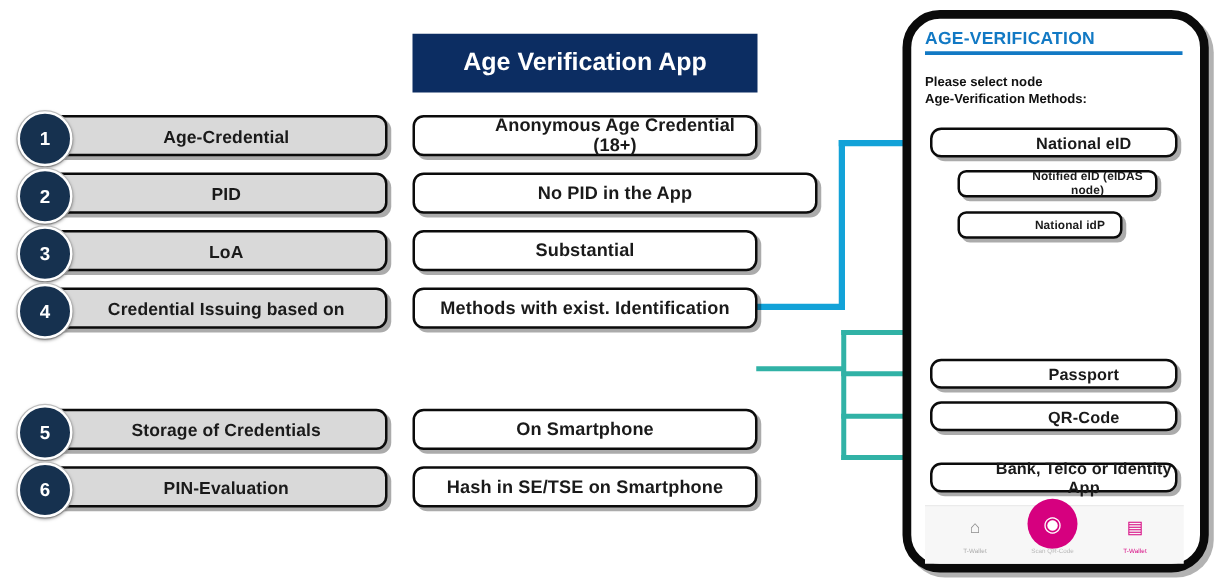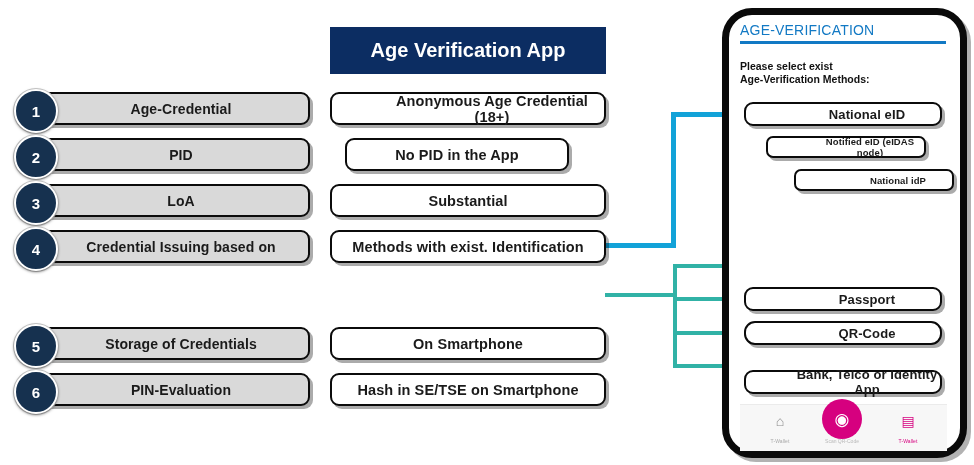--- a/index.html
+++ b/index.html
@@ -27,21 +27,21 @@
   #title-banner{position:absolute;left:330px;top:27px;width:276px;height:47px;
        background:#0c2d62;color:#ffffff;display:flex;align-items:center;
        justify-content:center;font-size:20px;font-weight:bold;}
 
   
   #phone{position:absolute;left:722px;top:8px;width:245px;height:450px;
          box-sizing:border-box;border:7px solid #0a0a0a;border-radius:30px;
          background:#ffffff;box-shadow:4px 4px 0 rgba(0,0,0,.30);}
   #phone-screen{position:absolute;left:14px;top:8px;width:203px;height:426px;
          background:#ffffff;overflow:hidden;}
-  #av-title{position:absolute;left:740px;top:22px;font-size:14px;font-weight:normal;
+  #av-title{position:absolute;left:740px;top:22px;font-size:14px;font-weight:bold;
          color:#1279c4;letter-spacing:0.2px;}
   #av-rule{position:absolute;left:740px;top:41px;width:206px;height:3px;
          background:#1279c4;}
   .av-sub{position:absolute;left:740px;font-size:10.5px;font-weight:bold;color:#111;}
 
   
   .pbox{font-size:13px;padding-left:48px;}
   .psub{font-size:9.5px;border-radius:7px;border-width:2px;}
 
   
@@ -125,21 +125,21 @@
     <span>PIN-Evaluation</span>
   </div>
 
   <div id="title-banner">
     <span>Age Verification App</span>
   </div>
 
   <div class="rbox" style="left:330px;top:92px;width:276px;height:33px;padding-left:48px;">
     <span>Anonymous Age Credential (18+)</span>
   </div>
-  <div class="rbox" style="left:345px;top:138px;width:224px;height:33px;">
+  <div class="rbox" style="left:330px;top:138px;width:324px;height:33px;">
     <span>No PID in the App</span>
   </div>
   <div class="rbox" style="left:330px;top:184px;width:276px;height:33px;">
     <span>Substantial</span>
   </div>
   <div class="rbox" style="left:330px;top:230px;width:276px;height:33px;">
     <span>Methods with exist. Identification</span>
   </div>
   <div class="rbox" style="left:330px;top:327px;width:276px;height:33px;">
     <span>On Smartphone</span>
@@ -149,37 +149,37 @@
   </div>
 
   <div id="phone">
     <div id="phone-screen">
       
     </div>
   </div>
 
   <div id="av-title">AGE-VERIFICATION</div>
   <div id="av-rule"></div>
-  <div class="av-sub" style="top:60px;">Please select exist</div>
+  <div class="av-sub" style="top:60px;">Please select node</div>
   <div class="av-sub" style="top:73px;">Age-Verification Methods:</div>
 
   <div class="rbox pbox" style="left:744px;top:102px;width:198px;height:24px;">
     <span>National eID</span>
   </div>
   <div class="rbox pbox psub" style="left:766px;top:136px;width:160px;height:22px;">
     <span>Notified eID (eIDAS node)</span>
   </div>
-  <div class="rbox pbox psub" style="left:766px;top:169px;width:160px;height:22px;margin-left:28px;">
+  <div class="rbox pbox psub" style="left:766px;top:169px;width:132px;height:22px;">
     <span>National idP</span>
   </div>
 
   <div class="rbox pbox" style="left:744px;top:287px;width:198px;height:24px;">
     <span>Passport</span>
   </div>
-  <div class="rbox pbox" style="left:744px;top:321px;width:198px;height:24px;border-radius:11px;">
+  <div class="rbox pbox" style="left:744px;top:321px;width:198px;height:24px;">
     <span>QR-Code</span>
   </div>
   <div class="rbox pbox" style="left:744px;top:370px;width:198px;height:24px;">
     <span>Bank, Telco or Identity App</span>
   </div>
 
   <div id="nav">
     <div class="nav-item" style="left:8px;">
       <span class="nav-ic" style="color:#8d8d8d;">⌂</span>
       <span class="nav-lb">T-Wallet</span>

